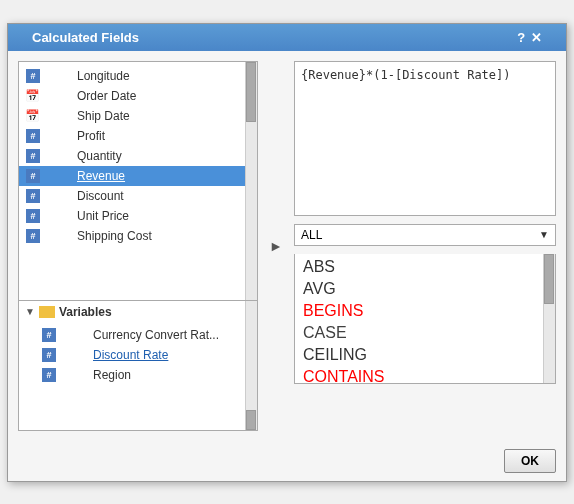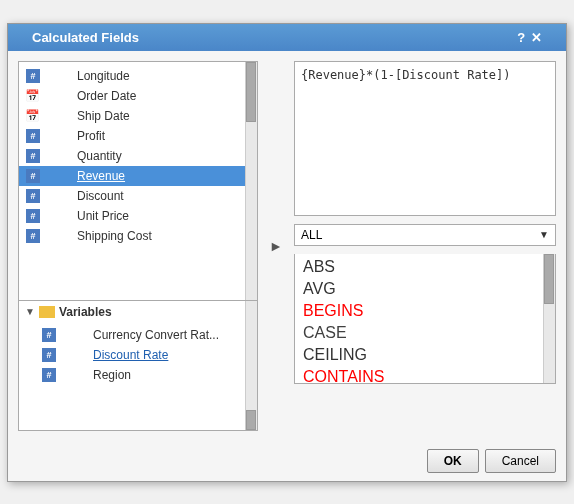--- a/index.html
+++ b/index.html
@@ -419,15 +419,14 @@
           <div class="scrollbar-v">
             <div class="scrollbar-thumb" style="top:0; height:50px;"></div>
           </div>
         </div>
       </div>
     </div>
   </div>
 
   <div class="dialog-footer">
     <button class="btn btn-ok">OK</button>
-    <button class="btn btn-cancel">Cancel</button>
   </div>
 </div>
 
 </body></html>

